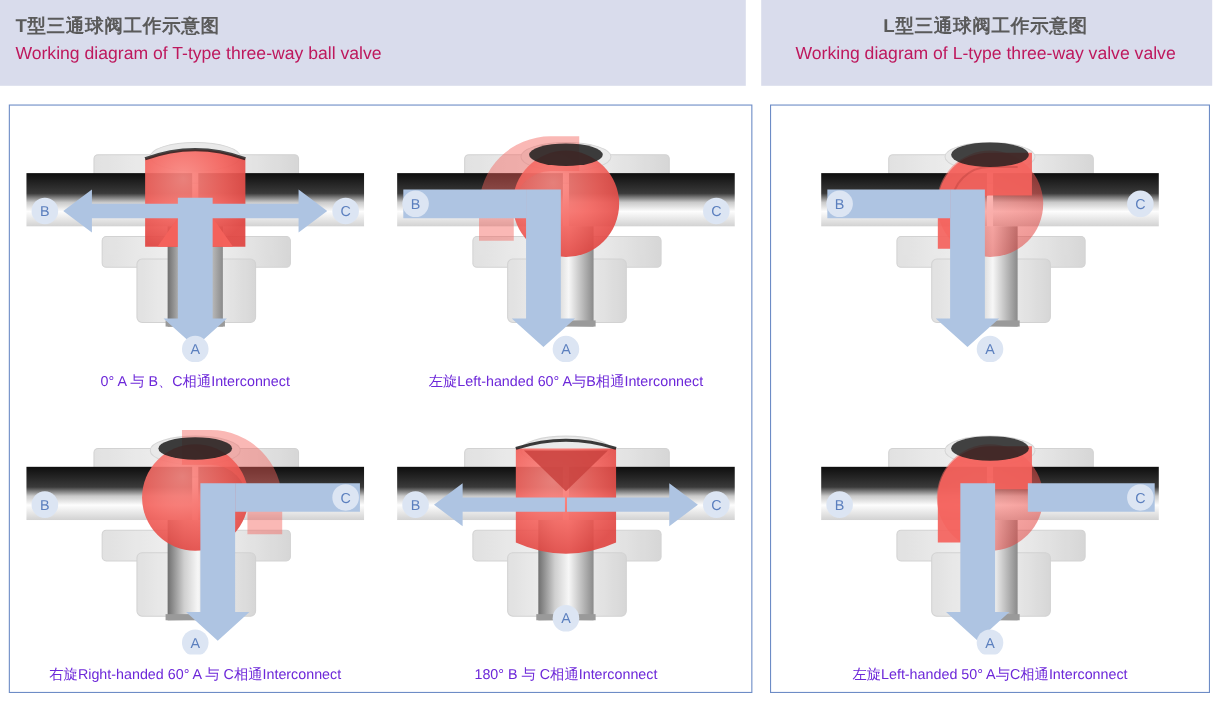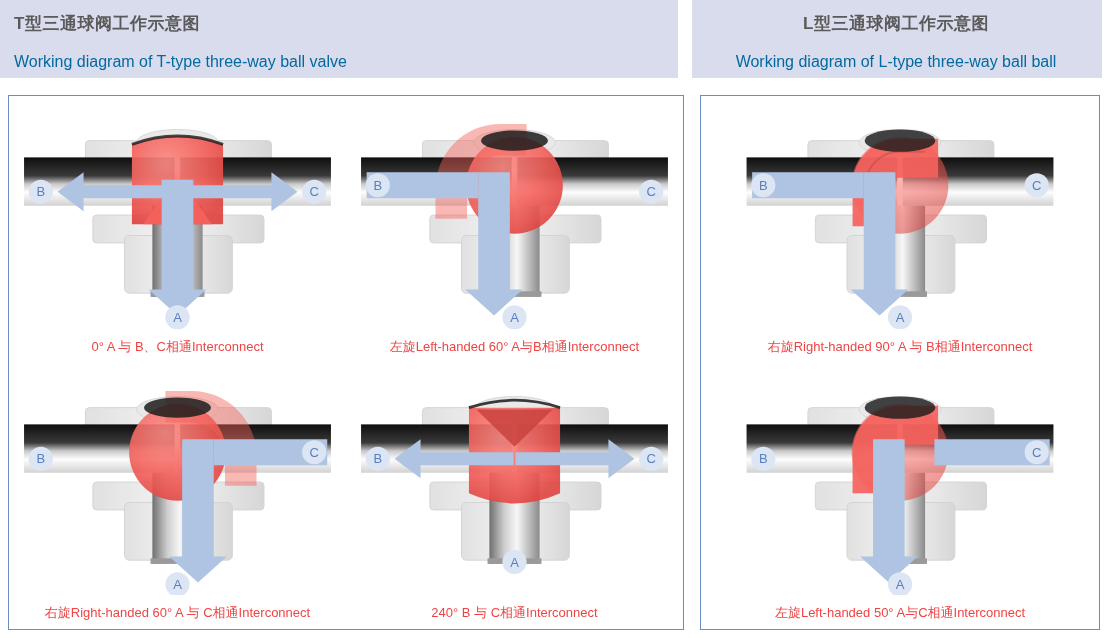--- a/index.html
+++ b/index.html
@@ -20,40 +20,40 @@
     height: 78px;
     padding: 12px 16px 0 14px;
   }
   .panel-left .hdr { width: 678px; }
   .panel-right .hdr { width: 410px; text-align: center; }
   .hdr-cn {
     font-size: 17px; font-weight: bold; color: #5a5a5a;
     letter-spacing: .5px; line-height: 24px; white-space: nowrap;
   }
   .hdr-en {
-    font-size: 16px; color: #0369a1; line-height: 24px;
-    margin-top: 14px; white-space: nowrap;
+    font-size: 16px; color: #be185d; line-height: 24px;
+    margin-top: 2px; white-space: nowrap;
   }
 
   .frame {
     position: absolute; top: 95px; left: 8px;
     border: 1px solid #6d8cc6; background: #ffffff;
   }
   .panel-left  .frame { width: 676px; height: 535px; }
   .panel-right .frame { width: 400px; height: 535px; }
 
   .grid-left  { display: grid; grid-template-columns: 1fr 1fr; grid-template-rows: 1fr 1fr; width: 100%; height: 100%; }
   .grid-right { display: grid; grid-template-columns: 1fr;     grid-template-rows: 1fr 1fr; width: 100%; height: 100%; }
 
   .cell { position: relative; }
   .cell-art { position: absolute; left: 0; right: 0; top: 0; bottom: 34px; }
   .cell-art svg { display: block; width: 100%; height: 100%; }
   .caption {
     position: absolute; left: 0; right: 0; bottom: 8px;
-    text-align: center; font-size: 13px; color: #ef4444;
+    text-align: center; font-size: 13px; color: #6d28d9;
     white-space: nowrap; line-height: 16px;
   }
 </style>
 </head>
 <body>
 
 <div class="page">
 
   <div class="panel panel-left">
     <div class="hdr">
@@ -235,31 +235,31 @@
               <g>
                 <circle cx="22" cy="103" r="13" fill="#dce5f3"></circle>
                 <text x="22" y="108" text-anchor="middle" font-size="14" fill="#5b7fbe" font-family="Liberation Sans, sans-serif">B</text>
                 <circle cx="316" cy="103" r="13" fill="#dce5f3"></circle>
                 <text x="316" y="108" text-anchor="middle" font-size="14" fill="#5b7fbe" font-family="Liberation Sans, sans-serif">C</text>
                 <circle cx="169" cy="214" r="13" fill="#dce5f3"></circle>
                 <text x="169" y="219" text-anchor="middle" font-size="14" fill="#5b7fbe" font-family="Liberation Sans, sans-serif">A</text>
               </g>
             </svg>
           </div>
-          <div class="caption">240°   B 与 C相通Interconnect</div>
+          <div class="caption">180°   B 与 C相通Interconnect</div>
         </div>
 
       </div>
     </div>
   </div>
 
   <div class="panel panel-right">
     <div class="hdr">
       <div class="hdr-cn">L型三通球阀工作示意图</div>
-      <div class="hdr-en">Working diagram of L-type three-way ball ball</div>
+      <div class="hdr-en">Working diagram of L-type three-way valve valve</div>
     </div>
     <div class="frame">
       <div class="grid-right">
 
         <div class="cell">
           <div class="cell-art">
             <svg viewBox="0 0 338 250" preserveAspectRatio="xMidYMid meet">
               <g opacity="0.85">
                 <rect x="70" y="48" width="200" height="28" rx="4" fill="url(#g-body)" stroke="#cbcbcb"></rect>
                 <rect x="78" y="128" width="184" height="30" rx="4" fill="url(#g-body)" stroke="#cbcbcb"></rect>
@@ -286,21 +286,20 @@
               <g>
                 <circle cx="22" cy="96" r="13" fill="#dce5f3"></circle>
                 <text x="22" y="101" text-anchor="middle" font-size="14" fill="#5b7fbe" font-family="Liberation Sans, sans-serif">B</text>
                 <circle cx="316" cy="96" r="13" fill="#dce5f3"></circle>
                 <text x="316" y="101" text-anchor="middle" font-size="14" fill="#5b7fbe" font-family="Liberation Sans, sans-serif">C</text>
                 <circle cx="169" cy="238" r="13" fill="#dce5f3"></circle>
                 <text x="169" y="243" text-anchor="middle" font-size="14" fill="#5b7fbe" font-family="Liberation Sans, sans-serif">A</text>
               </g>
             </svg>
           </div>
-          <div class="caption">右旋Right-handed 90°   A 与 B相通Interconnect</div>
         </div>
 
         <div class="cell">
           <div class="cell-art">
             <svg viewBox="0 0 338 250" preserveAspectRatio="xMidYMid meet">
               <g opacity="0.85">
                 <rect x="70" y="48" width="200" height="28" rx="4" fill="url(#g-body)" stroke="#cbcbcb"></rect>
                 <rect x="78" y="128" width="184" height="30" rx="4" fill="url(#g-body)" stroke="#cbcbcb"></rect>
                 <rect x="112" y="150" width="116" height="62" rx="5" fill="url(#g-body)" stroke="#cbcbcb"></rect>
                 <ellipse cx="169" cy="50" rx="44" ry="14" fill="#e6e6e6" stroke="#cfcfcf"></ellipse>

